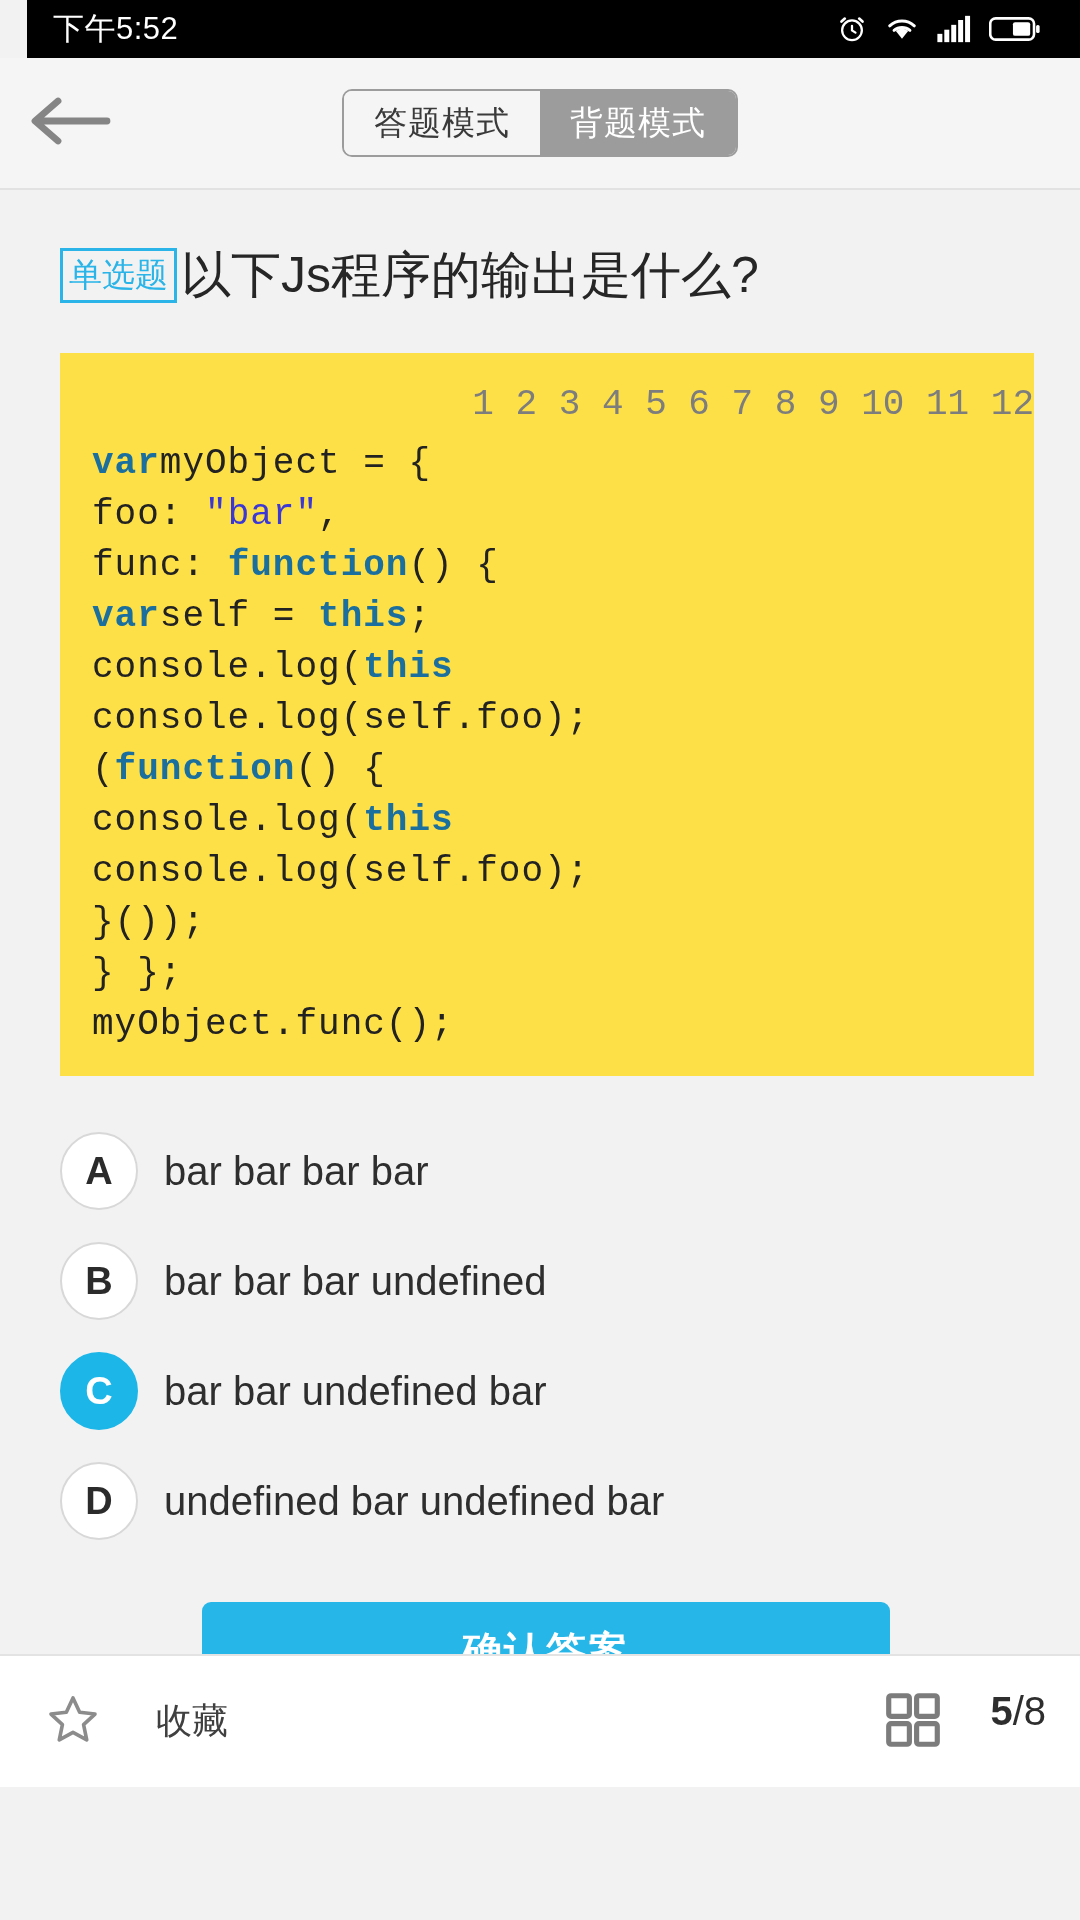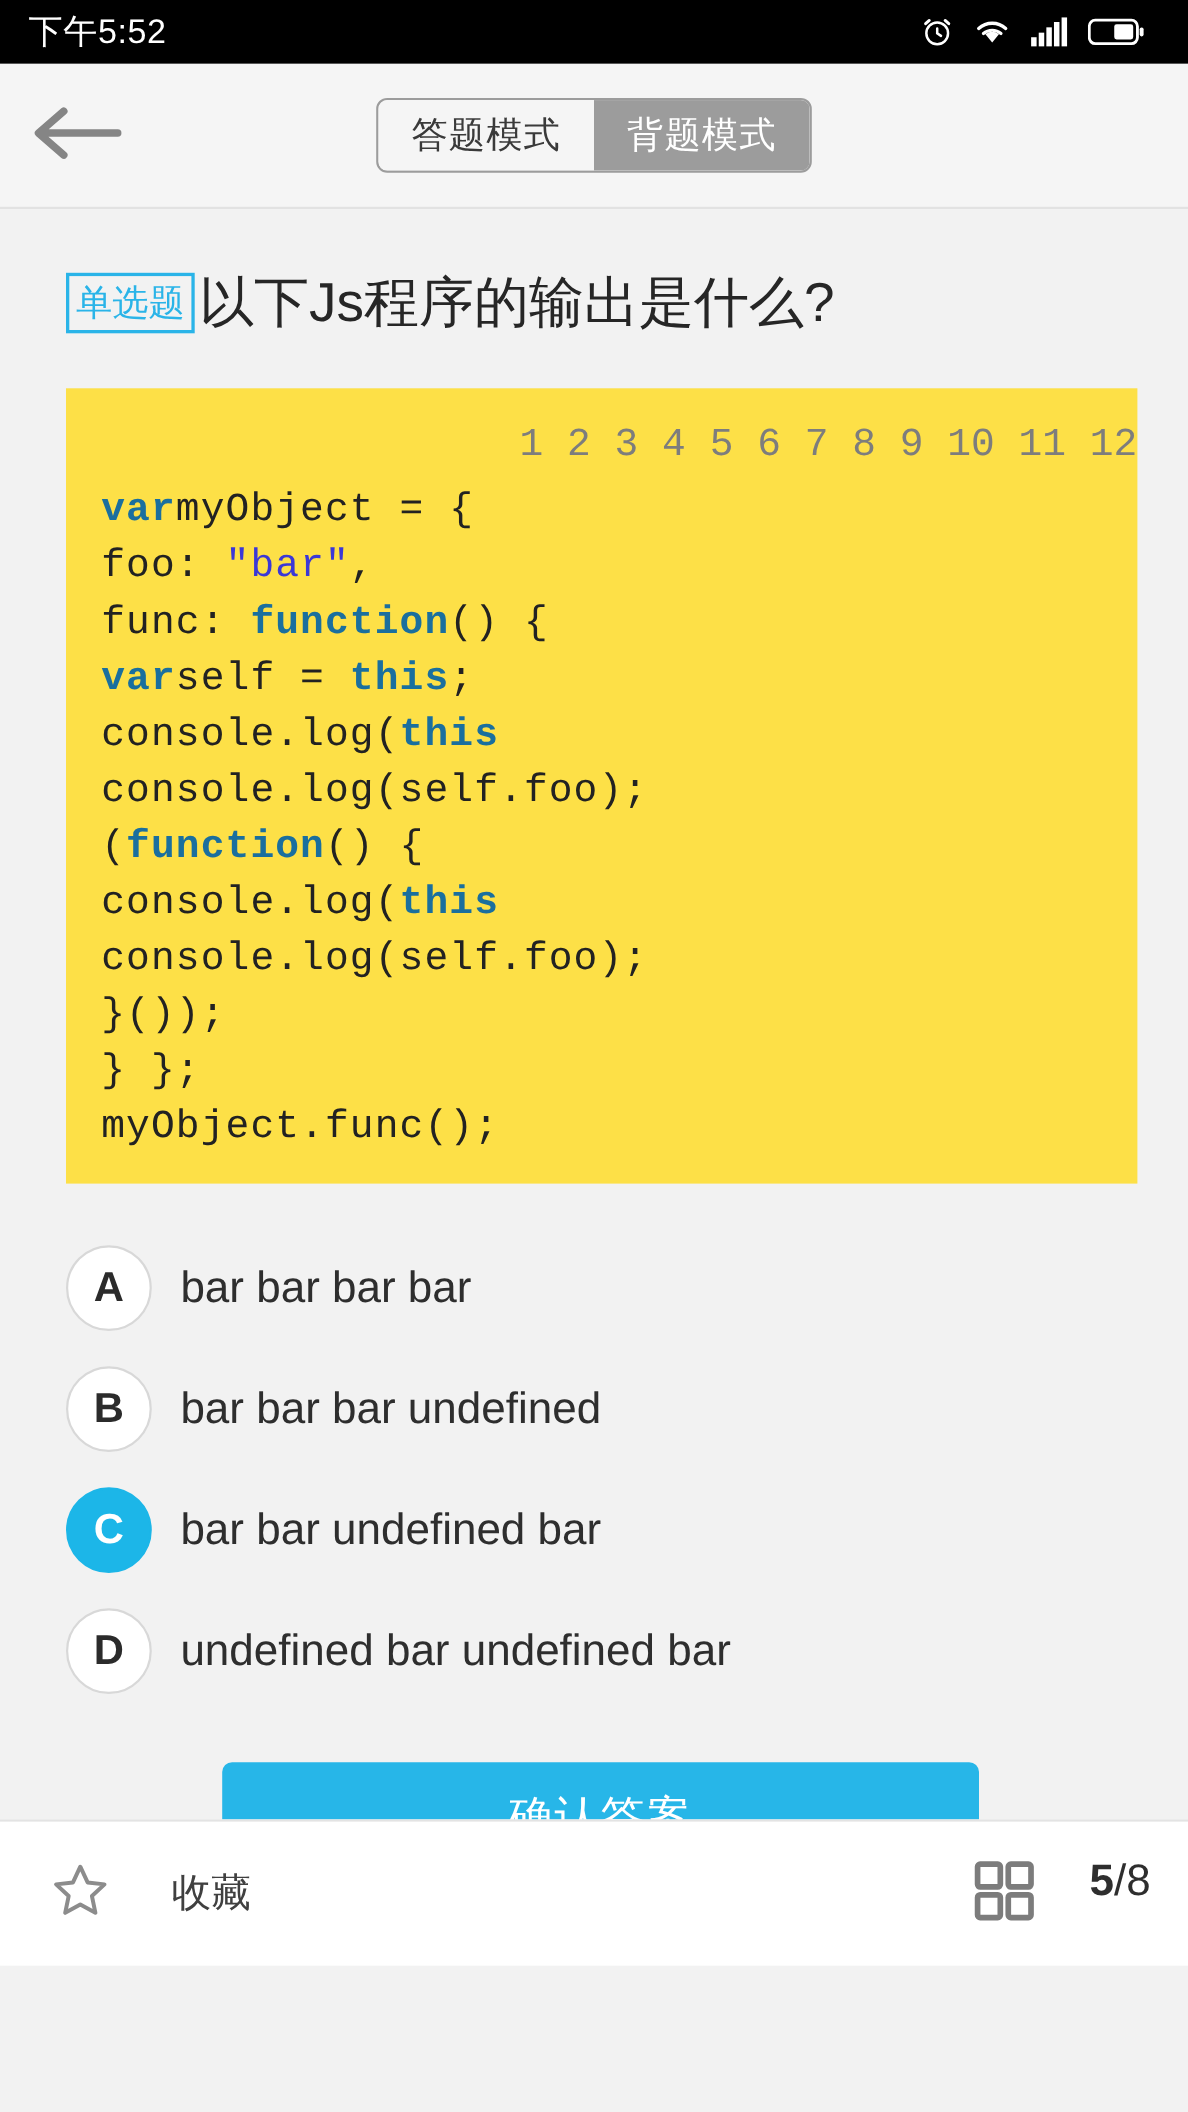--- a/index.html
+++ b/index.html
@@ -13,20 +13,21 @@
   }
 
   
   #status-bar {
     height: 58px;
     background: #000000;
     display: flex;
     align-items: center;
     justify-content: space-between;
     padding: 0 39px 0 26px;
+    margin-left: 27px;
   }
   #status-time {
     color: #ffffff;
     font-size: 31px;
     letter-spacing: 0.5px;
   }
   #status-icons {
     display: flex;
     align-items: center;
     gap: 17px;
@@ -184,20 +185,21 @@
     background: #27b6e8;
     border-radius: 9px;
     color: #ffffff;
     font-size: 40px;
     display: flex;
     align-items: center;
     justify-content: center;
     letter-spacing: 2px;
     border: none;
     font-family: inherit;
+    font-weight: bold;
   }
 
   
   #bottom-bar {
     position: absolute;
     left: 0;
     bottom: 0;
     width: 1080px;
     height: 133px;
     background: #ffffff;

